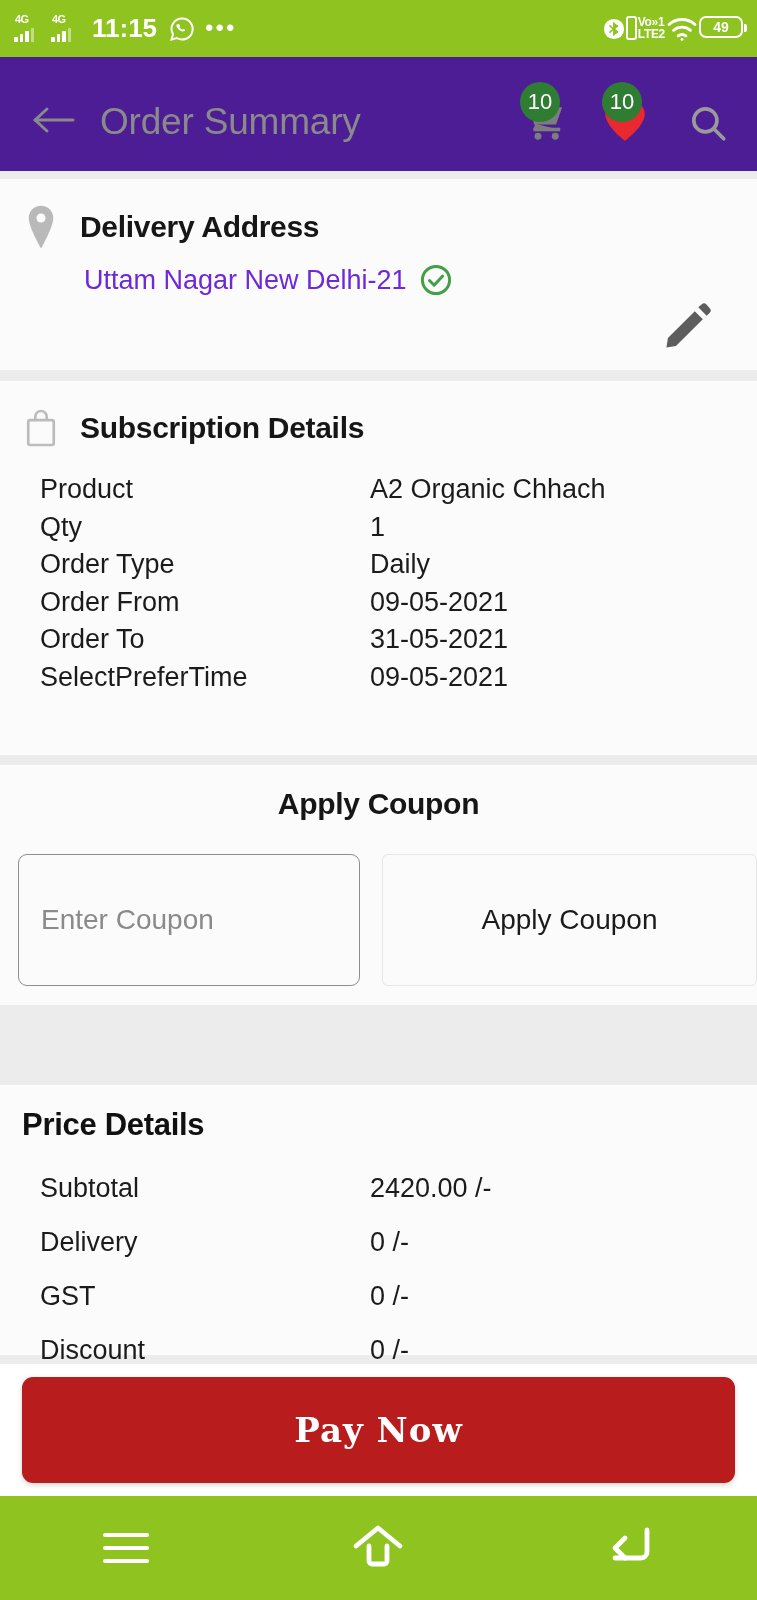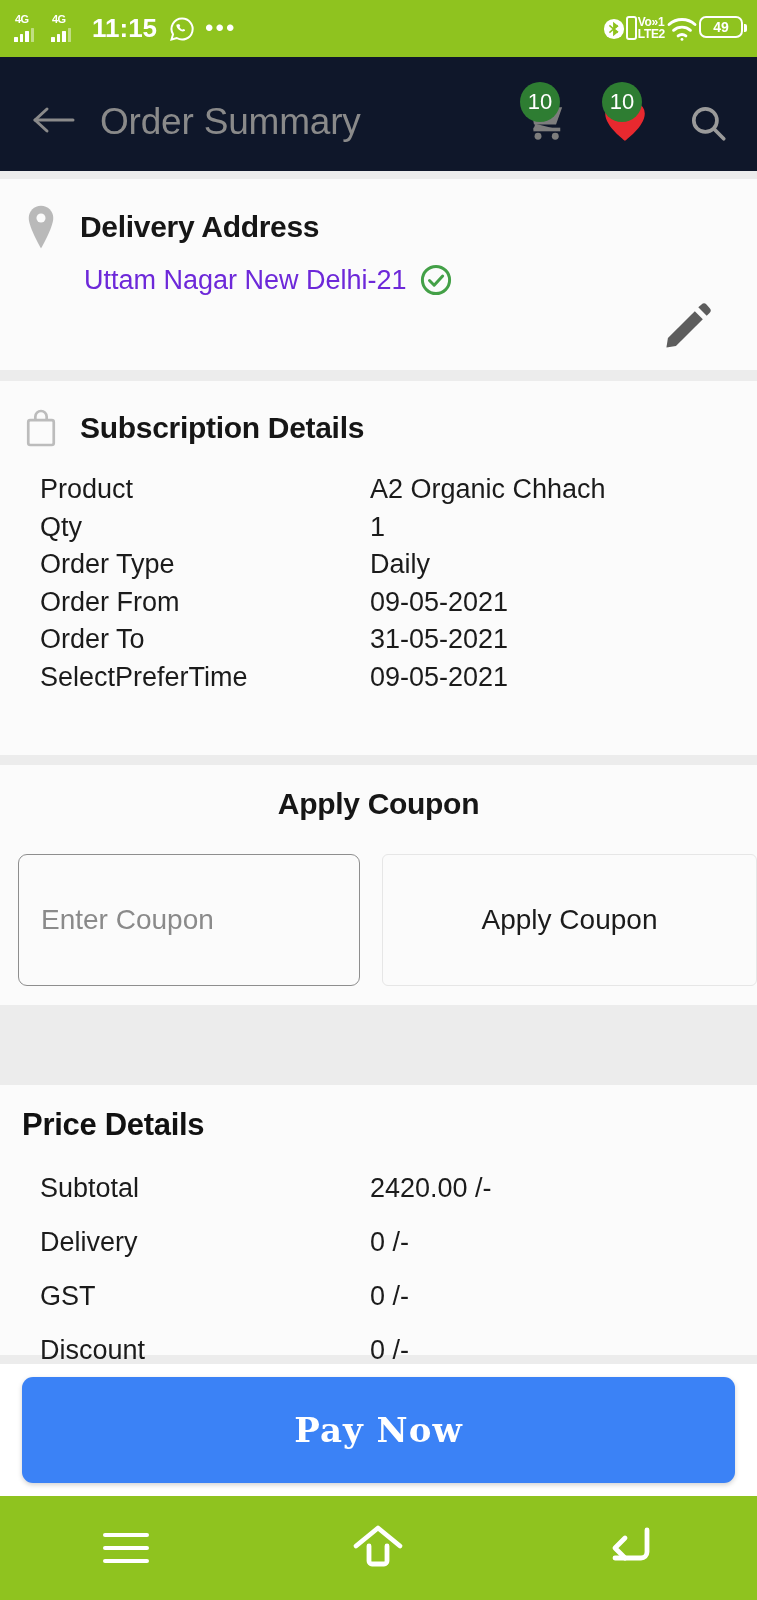--- a/index.html
+++ b/index.html
@@ -50,21 +50,21 @@
   }
   .batt::after {
     content:""; position: absolute; right: -6px; top: 6px;
     width: 3px; height: 8px; background:#ffffff; border-radius: 0 2px 2px 0;
   }
 
   
   .appbar {
     position: absolute; top: 57px; left: 0;
     width: 757px; height: 114px;
-    background: #0f172a;
+    background: #4c1d95;
     display: flex; align-items: center;
     padding: 16px 24px 0 28px;
   }
   .backarrow {
     width: 50px; height: 50px; display:flex; align-items:center; justify-content:center;
     cursor: pointer;
   }
   .title {
     font-size: 37px; color: #8a8a8a; margin-left: 22px;
     white-space: nowrap; letter-spacing: -0.2px;
@@ -133,21 +133,21 @@
 
   
   .paybar {
     position: absolute; left: 0; bottom: 104px;
     width: 757px; height: 132px;
     background: #ffffff;
     display: flex; align-items: center; justify-content: center;
   }
   .paybtn {
     width: 713px; height: 106px; margin: 12px auto;
-    background: #3b82f6; border: none; border-radius: 11px;
+    background: #b91c1c; border: none; border-radius: 11px;
     color: #ffffff; font-size: 34px; font-weight: bold;
     font-family: "DejaVu Serif", serif;
     letter-spacing: 1px; cursor: pointer;
     box-shadow: 0 2px 5px rgba(0,0,0,0.18);
   }
 
   
   .navbar {
     position: absolute; left: 0; bottom: 0;
     width: 757px; height: 104px;

